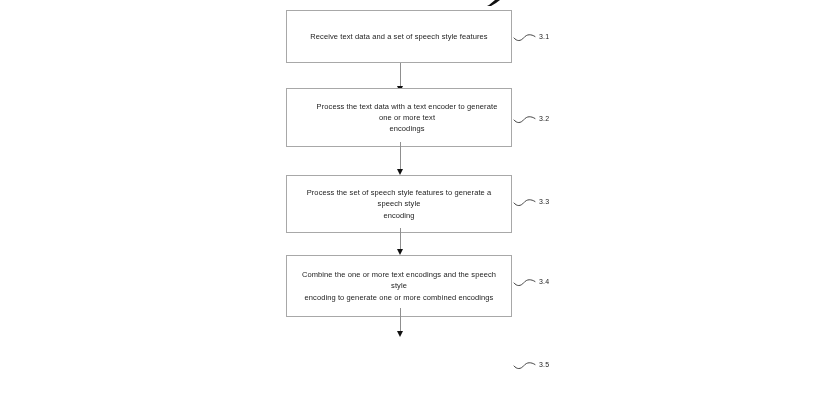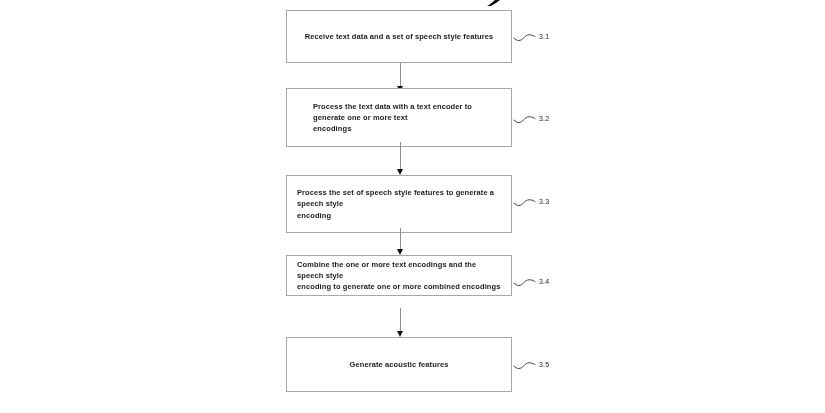--- a/index.html
+++ b/index.html
@@ -25,30 +25,29 @@
     background: #ffffff;
     display: flex;
     align-items: center;
     justify-content: center;
     box-sizing: border-box;
   }
   .flow-box .box-text {
     font-size: 7.5px;
     line-height: 1.5;
     color: #1c1c1c;
-    text-align: left;
+    text-align: center;
     white-space: pre-line;
     padding: 0 10px;
     letter-spacing: 0.1px;
-    font-weight: bold;
   }
   .box-1 { top: 10px;  height: 53px; }
   .box-2 { top: 88px;  height: 59px; padding-left: 16px; }
   .box-3 { top: 175px; height: 58px; }
-  .box-4 { top: 255px; height: 41px; }
+  .box-4 { top: 255px; height: 62px; }
   .box-5 { top: 337px; height: 55px; }
 
   .arrow {
     position: absolute;
     left: 399px;
     width: 2px;
   }
   .arrow .shaft {
     position: absolute;
     left: 0.5px;
@@ -166,23 +165,20 @@
       <path d="M1 8 C4 11.5, 7.5 11.5, 11 7.5 C14 4, 18 4, 22 6.5" stroke="#2e2e2e" stroke-width="0.9" fill="none" stroke-linecap="round"></path>
     </svg>
     <span class="ref-label">3.4</span>
   </div>
 
   <div class="arrow arrow-4">
     <div class="shaft"></div>
     <div class="head"></div>
   </div>
 
-  <div class="flow-box box-5">
-    <div class="box-text">Generate acoustic features</div>
-  </div>
   <div class="ref ref-5">
     <svg width="23" height="13" viewBox="0 0 23 13" xmlns="http://www.w3.org/2000/svg">
       <path d="M1 8 C4 11.5, 7.5 11.5, 11 7.5 C14 4, 18 4, 22 6.5" stroke="#2e2e2e" stroke-width="0.9" fill="none" stroke-linecap="round"></path>
     </svg>
     <span class="ref-label">3.5</span>
   </div>
 
 </div>
 
 </body></html>

